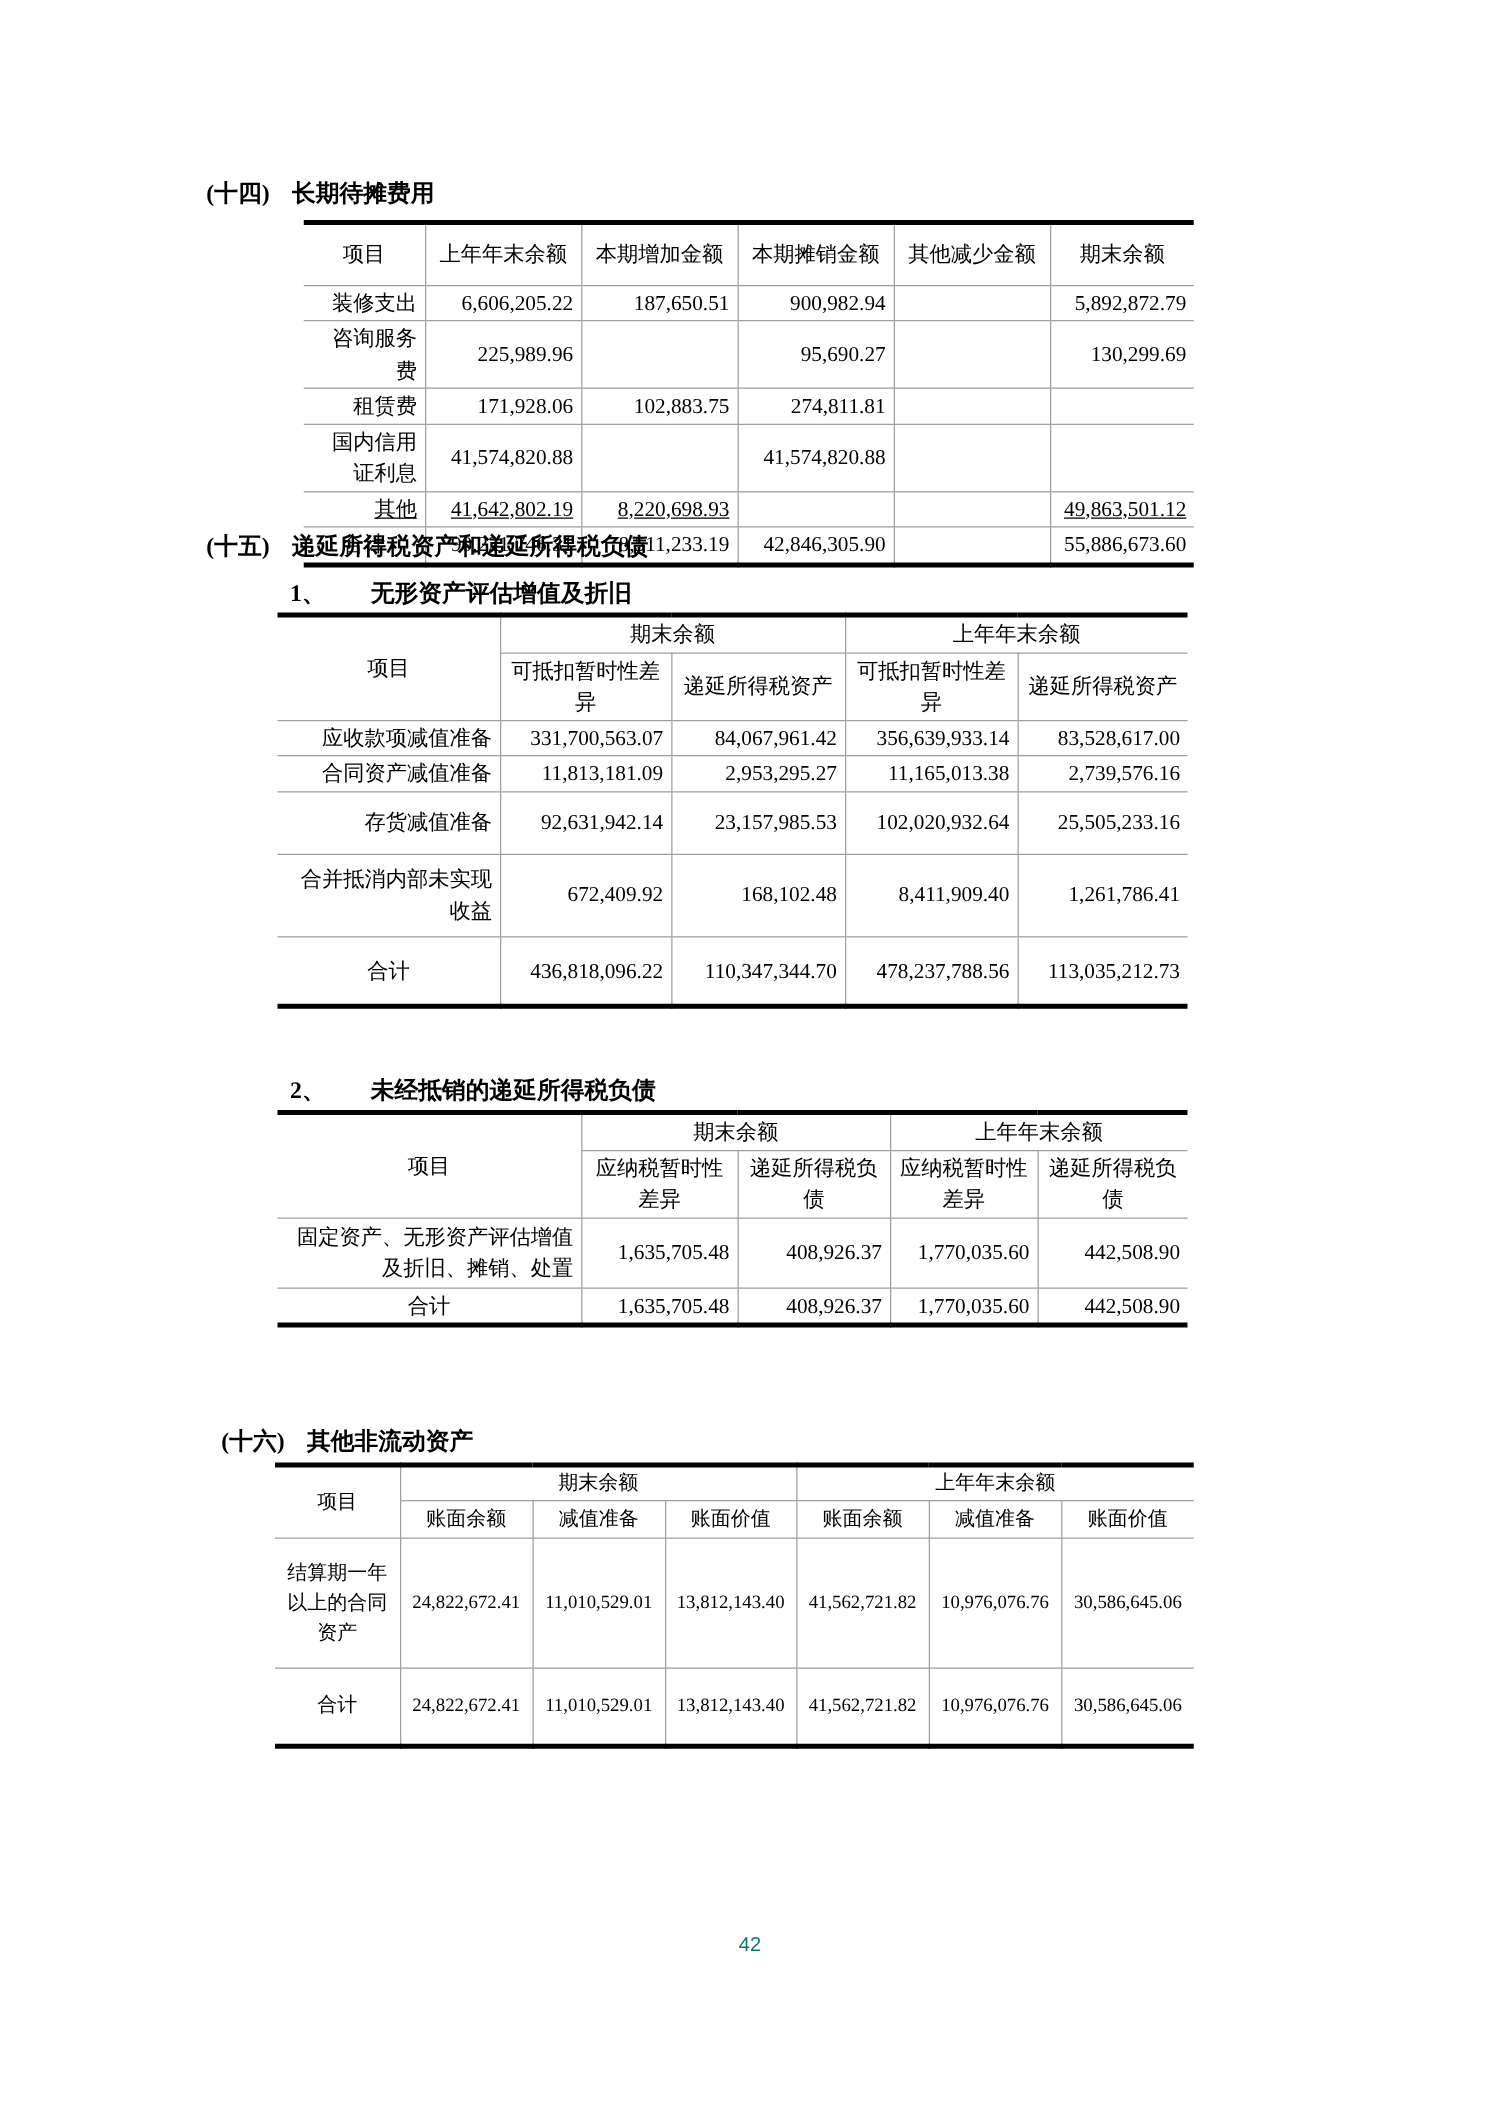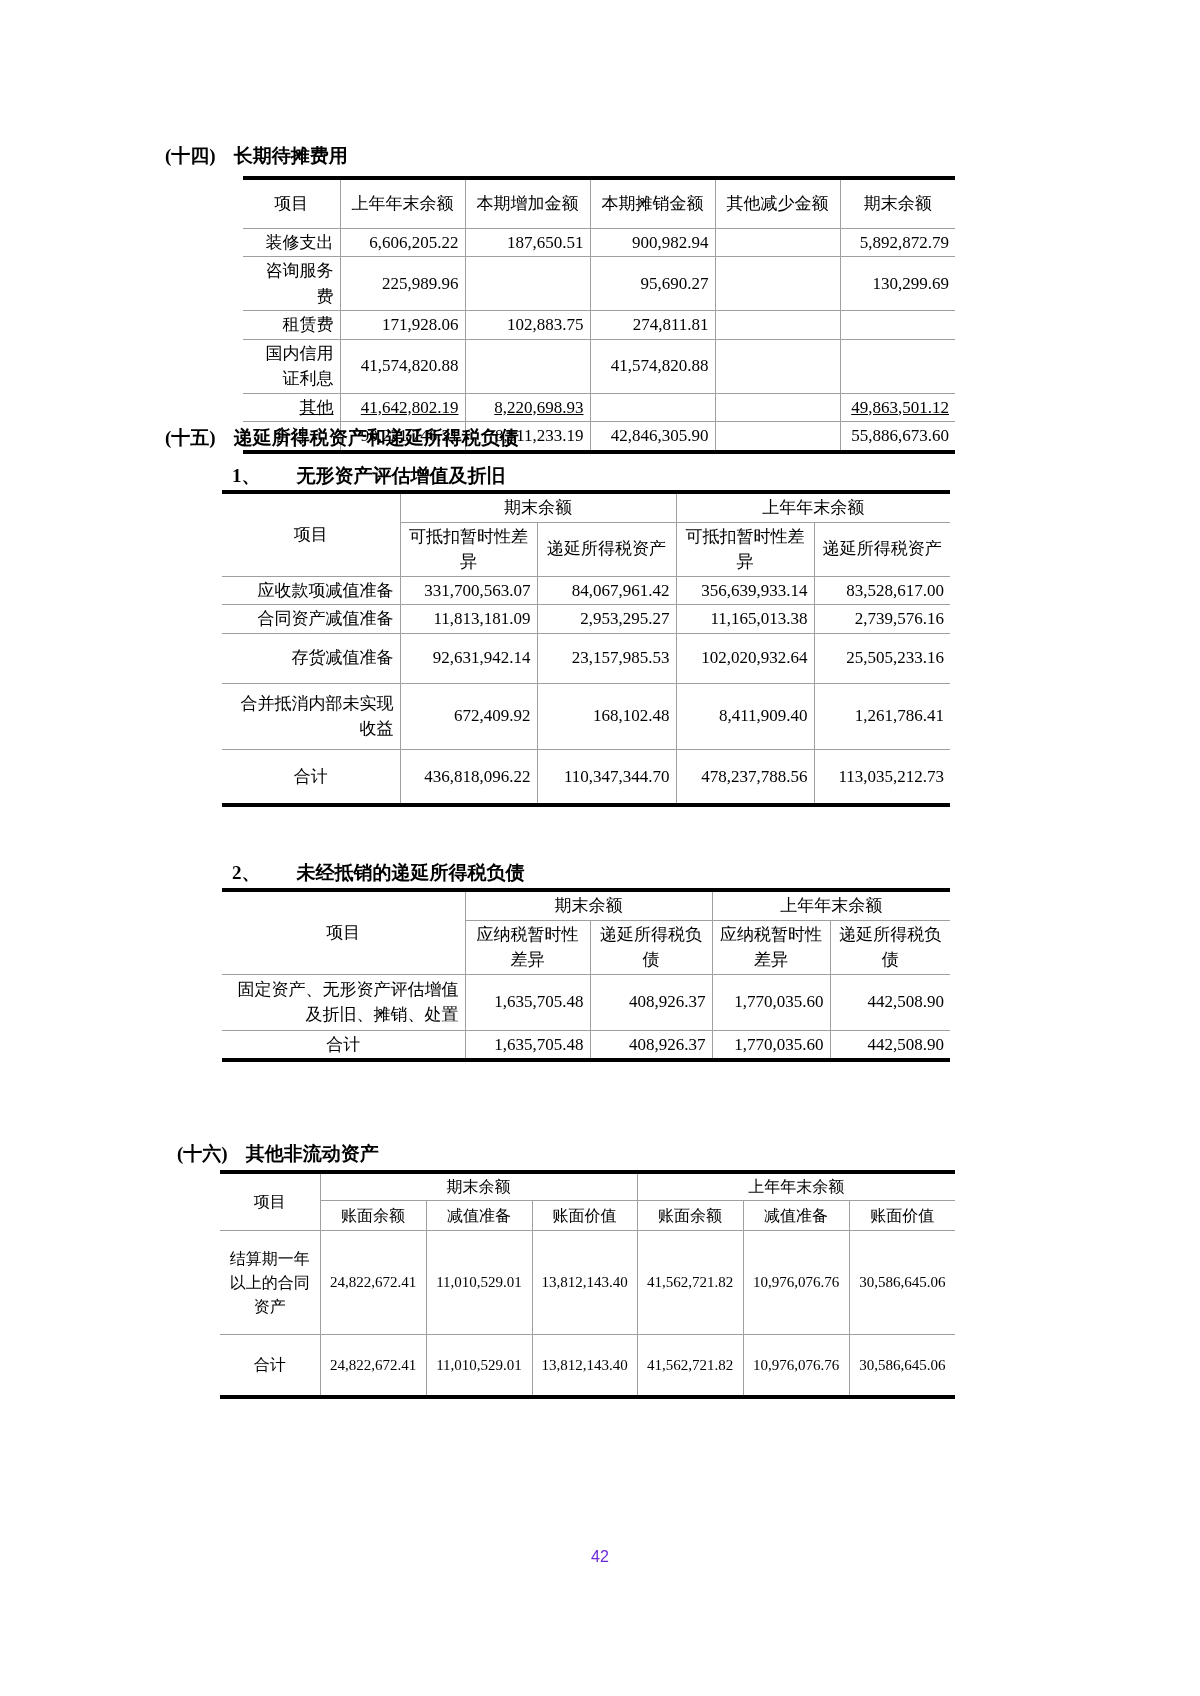--- a/index.html
+++ b/index.html
@@ -26,21 +26,21 @@
   table.fin th { text-align:center; }
   td.lab { text-align:right; padding-left:8px; }
   td.n { text-align:right; padding-right:8px; }
   td.cn { text-align:center; padding:1px 2px; }
   td.tot { text-align:center; }
   th.pad14 { padding:1px 14px; }
   th.pad12 { padding:1px 12px; }
   .t16 td, .t16 th { font-size:16px; }
   .t16 td.cn { font-size:15px; }
   td.lab16 { text-align:center; padding:4px 13px; vertical-align:middle;margin-left:43px; }
-  .pagenum { width:100%; text-align:center; font-family:"Liberation Sans","DejaVu Sans",sans-serif; font-size:16px; color:#6d28d9; }
+  .pagenum { width:100%; text-align:center; font-family:"Liberation Sans","DejaVu Sans",sans-serif; font-size:16px; color:#0f766e; }
 </style>
 </head>
 <body>
 
 <div id="doc">
 
   <div class="abs sec-head" style="top:142px; left:165px;">
     <span class="lbl">(十四)</span>
     <span>长期待摊费用</span>
   </div>

